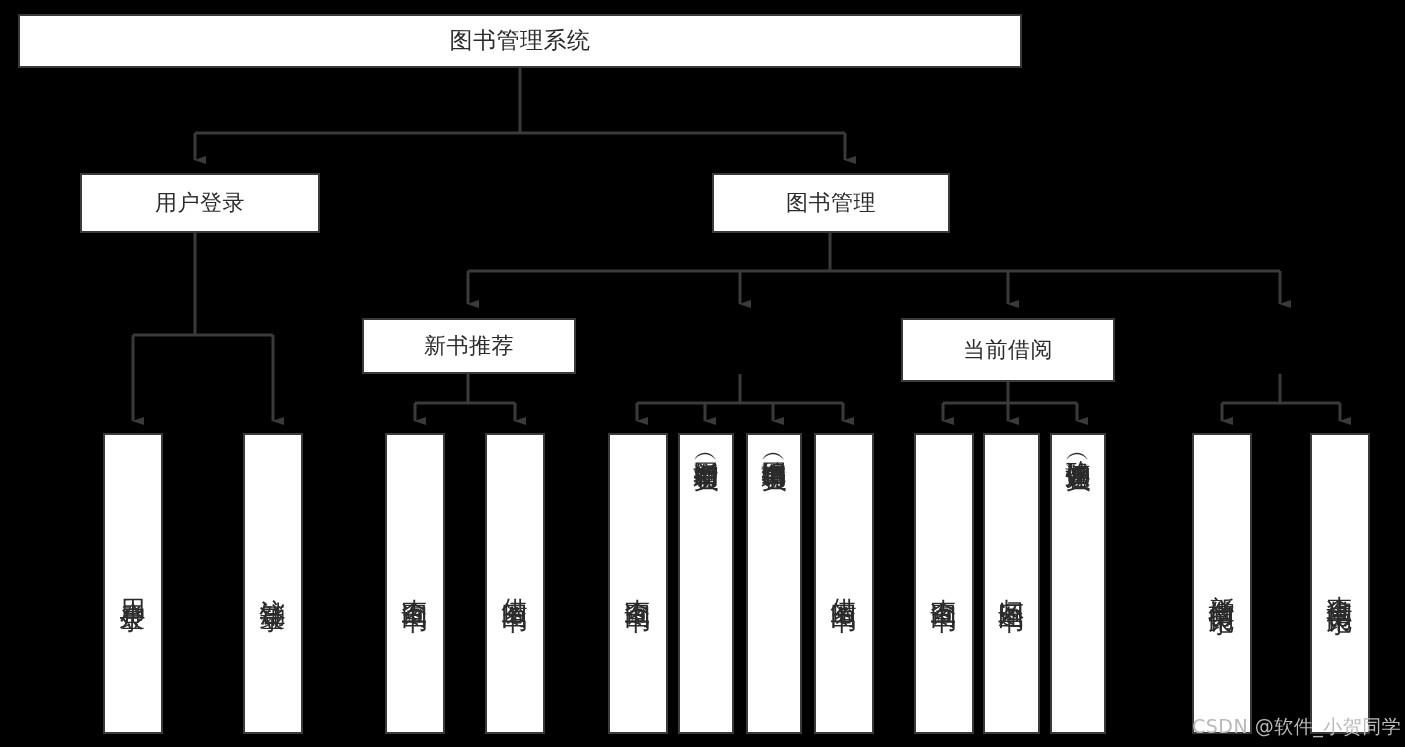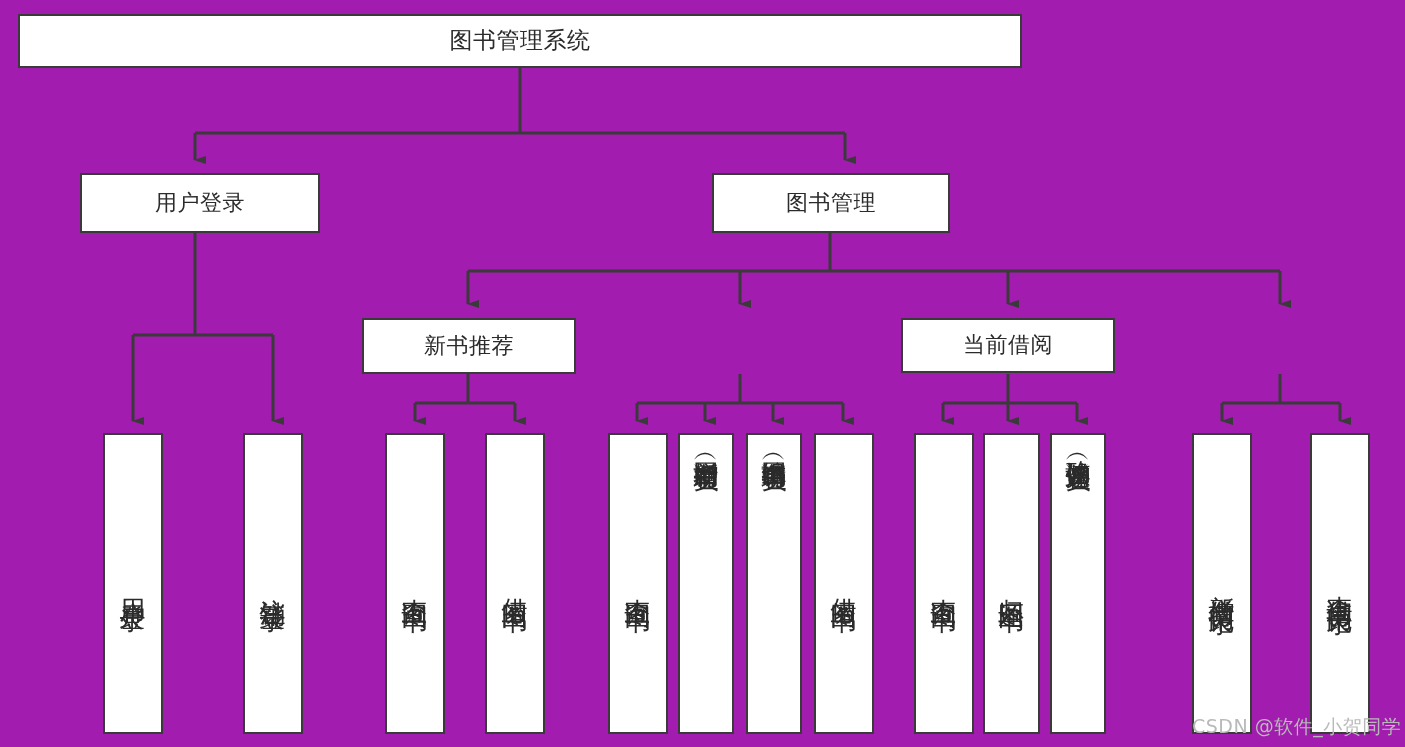--- a/index.html
+++ b/index.html
@@ -7,21 +7,21 @@
     padding: 0;
     background: #ffffff;
   }
   body {
     font-family: "DejaVu Sans", "Liberation Sans", sans-serif;
   }
   #canvas {
     position: relative;
     width: 1405px;
     height: 747px;
-    background: #a21caf;
+    background: #000000;
     overflow: hidden;
   }
   svg.connectors {
     position: absolute;
     left: 0;
     top: 0;
     width: 1405px;
     height: 747px;
     pointer-events: none;
   }
@@ -140,21 +140,21 @@
   <div class="node h" style="left:80px; top:173px; width:240px; height:60px;">
     <span class="label">用户登录</span>
   </div>
   <div class="node h" style="left:362px; top:318px; width:214px; height:56px;">
     <span class="label">新书推荐</span>
   </div>
 
   <div class="node h" style="left:712px; top:173px; width:238px; height:60px;">
     <span class="label">图书管理</span>
   </div>
-  <div class="node h" style="left:901px; top:318px; width:214px; height:55px;">
+  <div class="node h" style="left:901px; top:318px; width:214px; height:64px;">
     <span class="label">当前借阅</span>
   </div>
 
   <div class="node v mid" style="left:103px; top:433px; width:60px; height:301px;">
     <span class="label">用户登录</span>
   </div>
   <div class="node v mid" style="left:243px; top:433px; width:60px; height:301px;">
     <span class="label">注销登录</span>
   </div>
 

